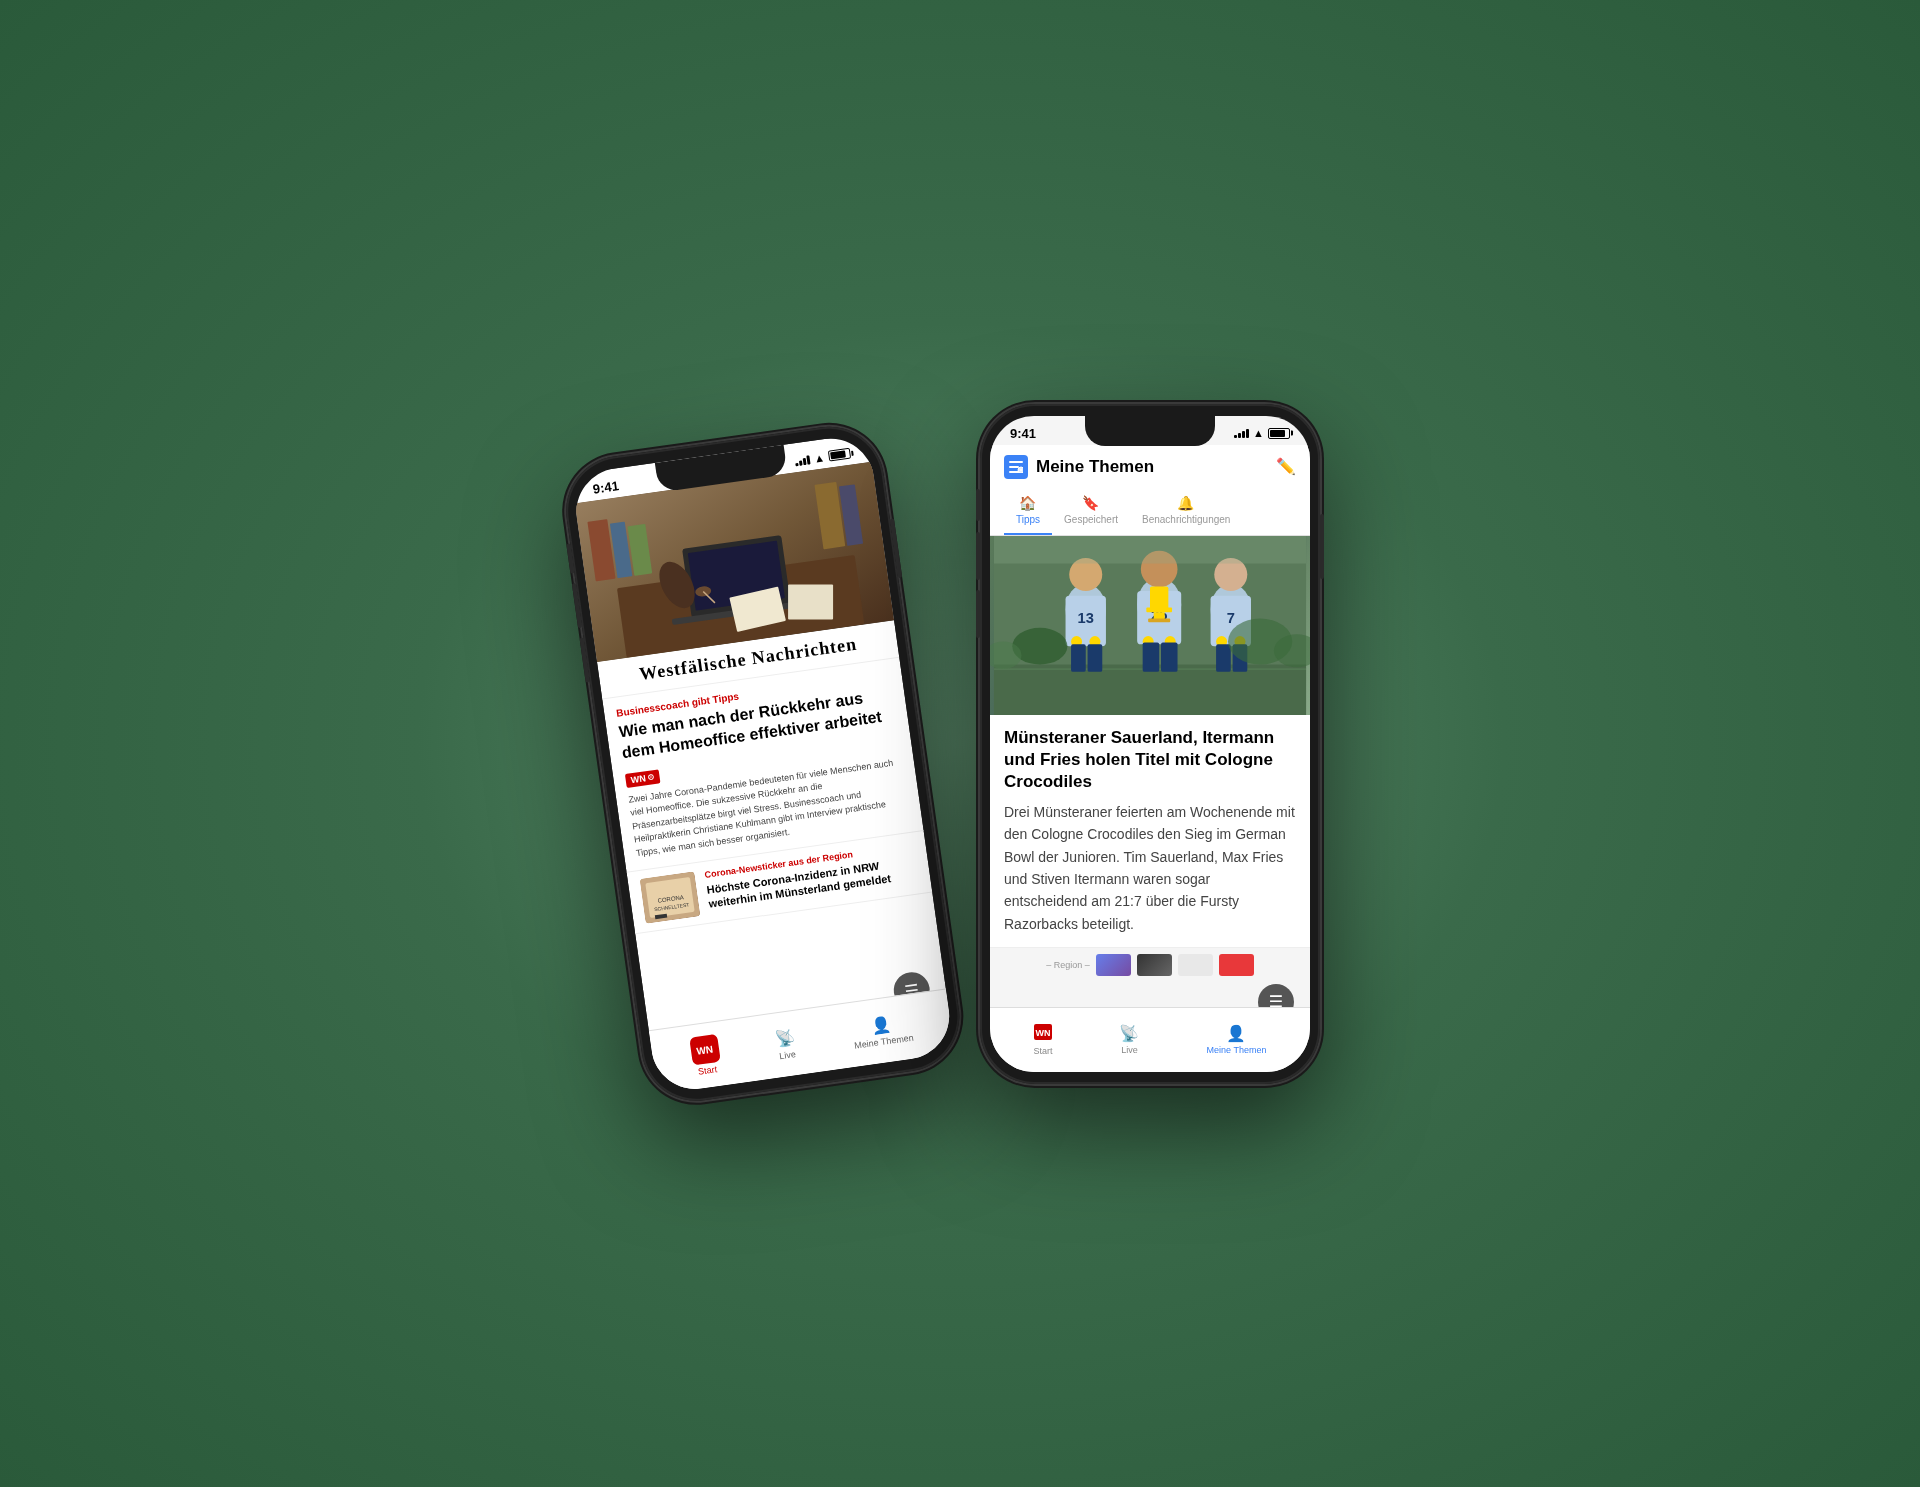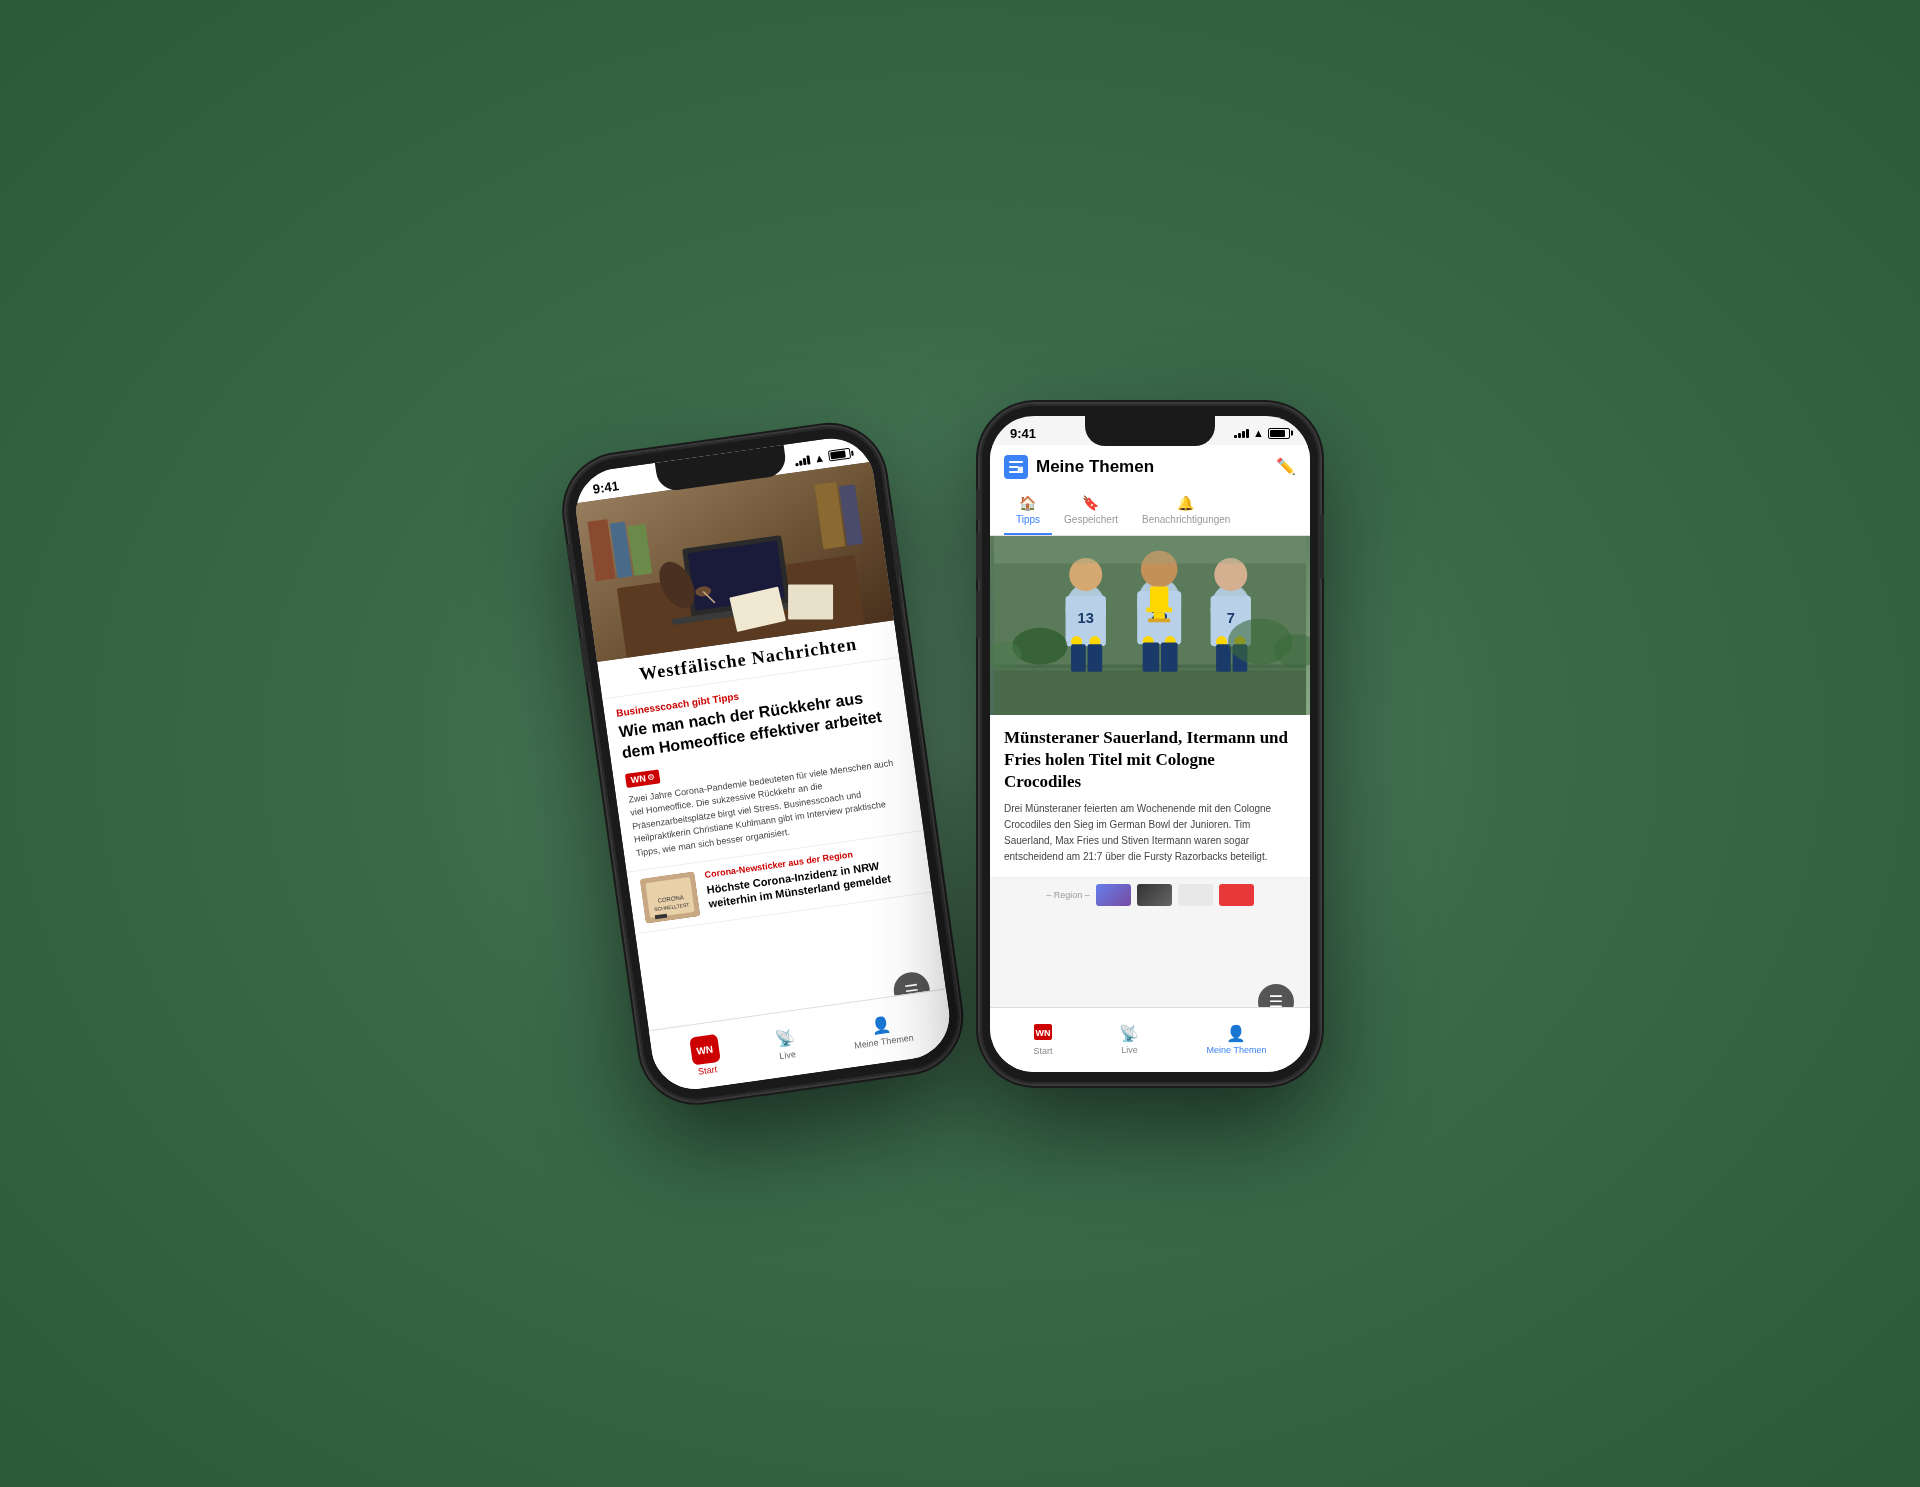--- a/index.html
+++ b/index.html
@@ -429,25 +429,24 @@
       background: #fff;
       padding: 12px 14px;
     }
 
     .article-card-title {
       font-size: 17px;
       font-weight: 700;
       color: #000;
       line-height: 1.3;
       margin-bottom: 8px;
-      font-family: Liberation Serif, serif;
     }
 
     .article-card-body {
-      font-size: 10px;
+      font-size: 14px;
       color: #444;
       line-height: 1.6;
     }
 
     
     .bottom-nav-right {
       position: absolute;
       bottom: 0;
       left: 0;
       right: 0;

